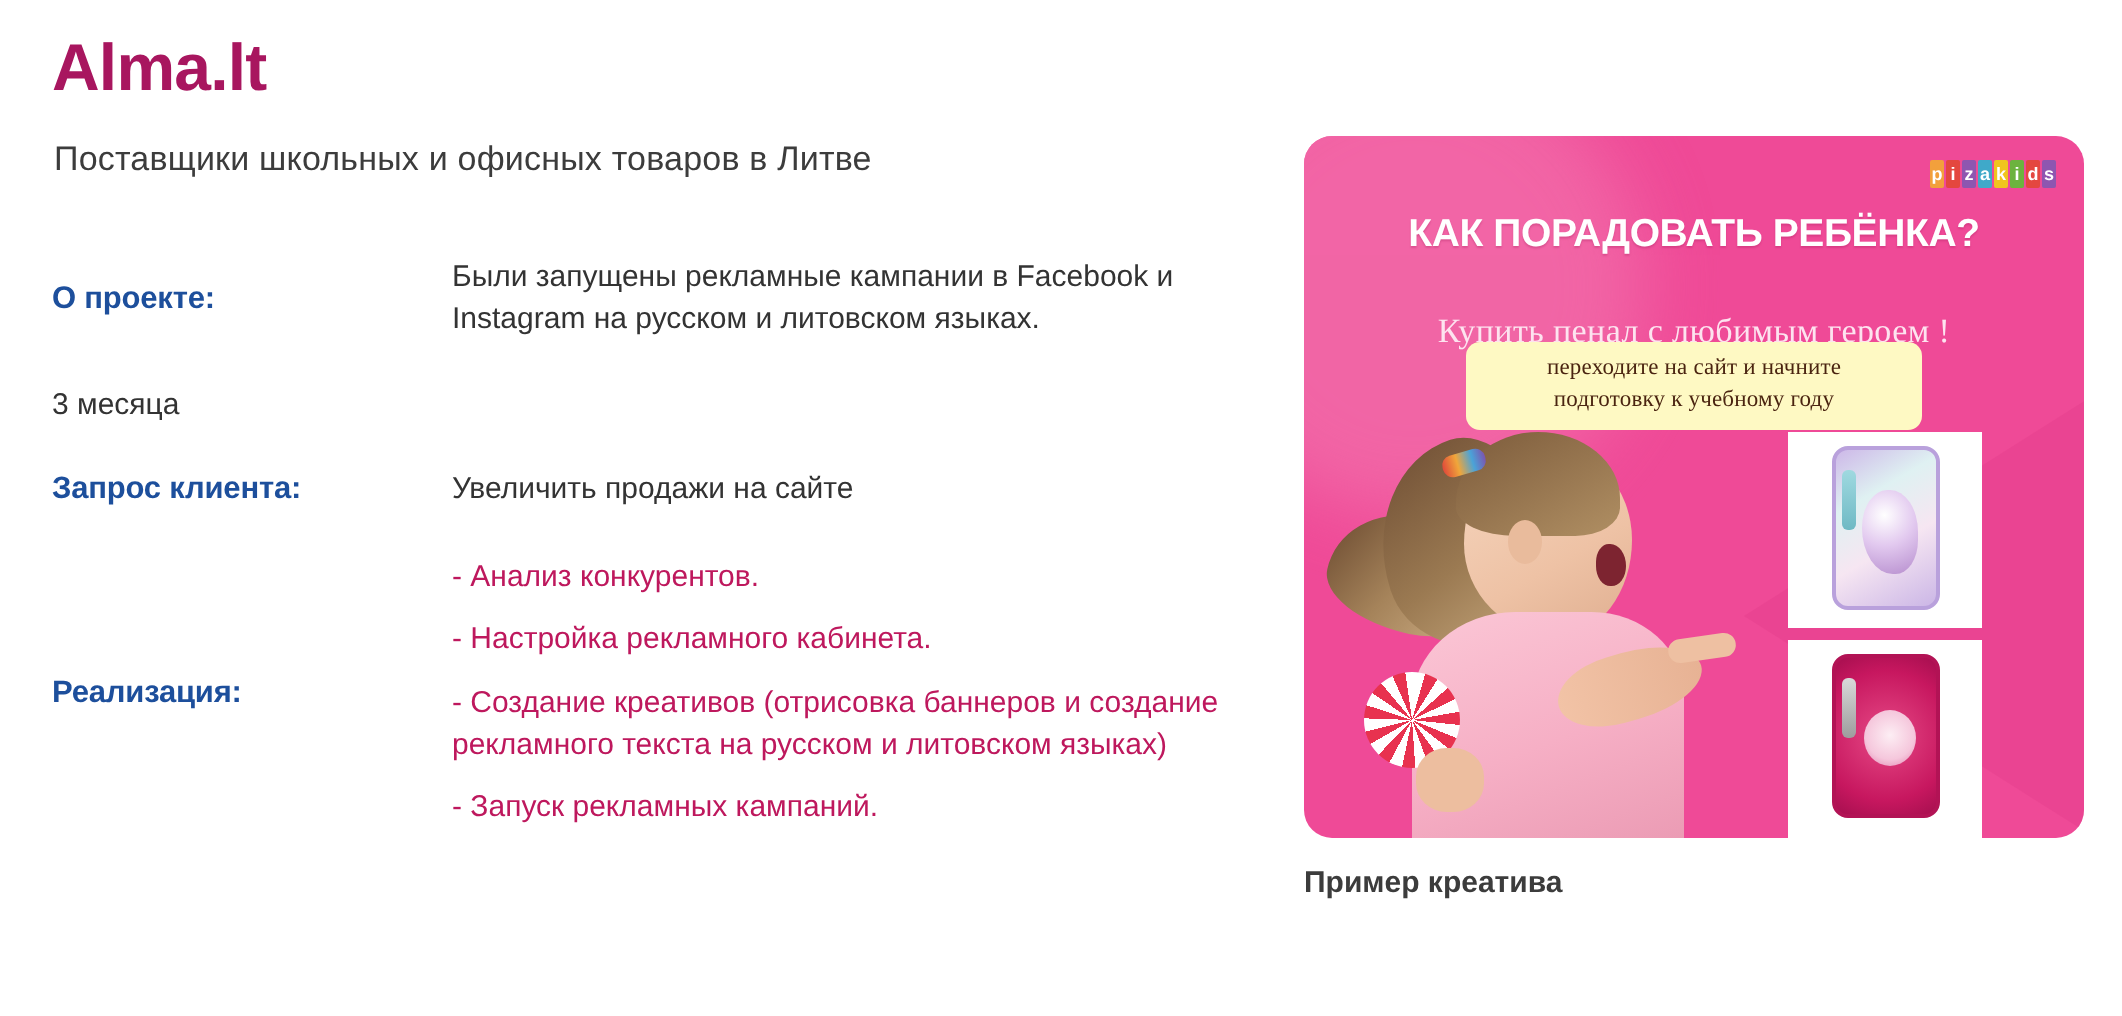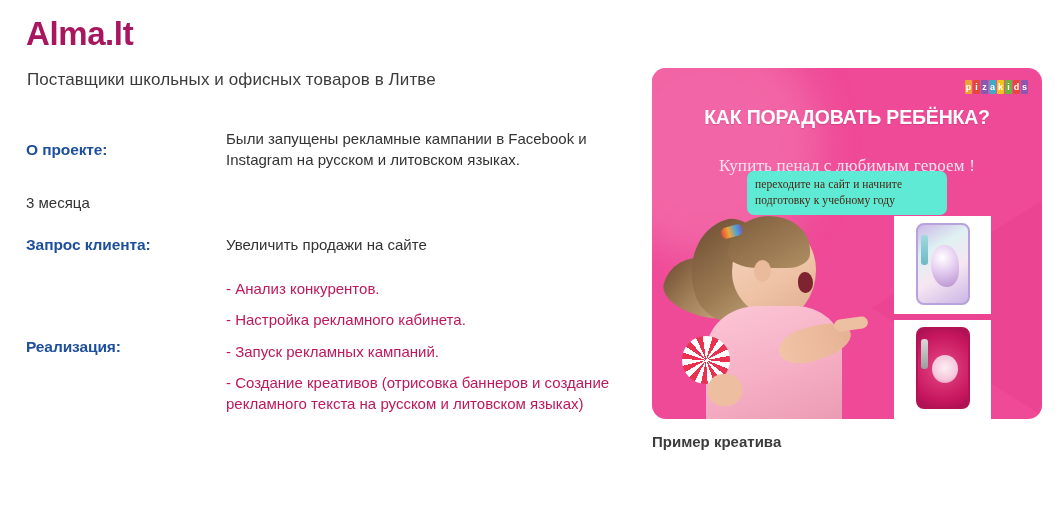--- a/index.html
+++ b/index.html
@@ -153,25 +153,25 @@
     font-size: 17px;
     font-family: "Liberation Serif", serif;
     letter-spacing: .2px;
   }
 
   .cta-box {
     position: absolute;
     left: 50%;
     transform: translateX(-50%);
     top: 103px;
-    width: 200px;
-    background: #5eead4;
+    width: 228px;
+    background: #fef9c3;
     border-radius: 7px;
     padding: 6px 8px 7px;
-    text-align: left;
+    text-align: center;
     box-sizing: border-box;
   }
   .cta-box .cta-line {
     display: block;
     color: #4a2410;
     font-size: 11.5px;
     font-family: "Liberation Serif", serif;
     line-height: 1.35;
     letter-spacing: .1px;
   }
@@ -360,22 +360,22 @@
     <div class="info-label">Запрос клиента:</div>
     <div class="info-value">Увеличить продажи на сайте</div>
   </div>
 
   <div class="info-row row-impl">
     <div class="info-label">Реализация:</div>
     <div class="info-value">
       <ul class="bullet-list">
         <li>- Анализ конкурентов.</li>
         <li>- Настройка рекламного кабинета.</li>
+        <li>- Создание креативов (отрисовка баннеров и создание рекламного текста на русском и литовском языках)</li>
         <li>- Запуск рекламных кампаний.</li>
-        <li>- Создание креативов (отрисовка баннеров и создание рекламного текста на русском и литовском языках)</li>
       </ul>
     </div>
   </div>
 
 </div>
 
 <div class="creative-wrap">
   <div class="banner">
     <div class="banner-glow"></div>
     <div class="banner-wedge"></div>

